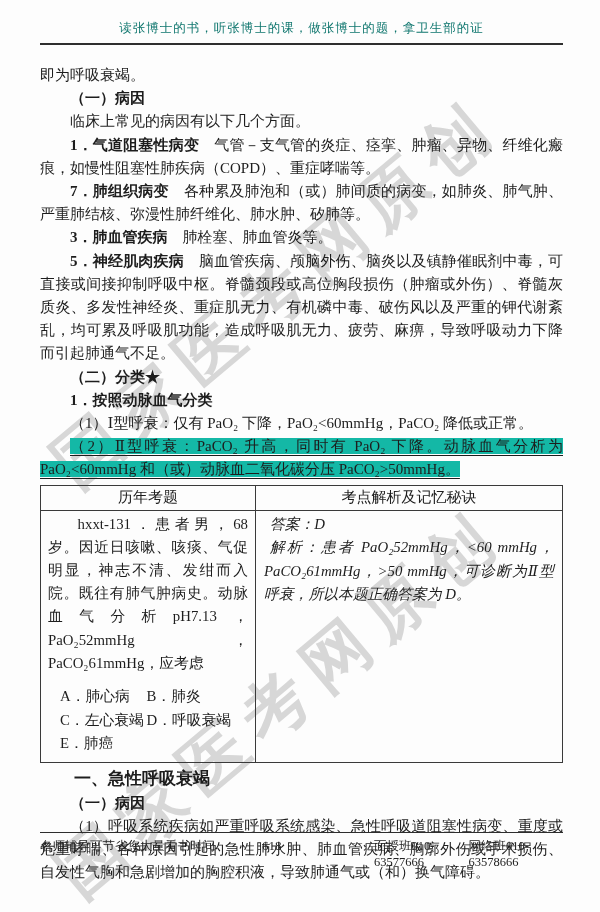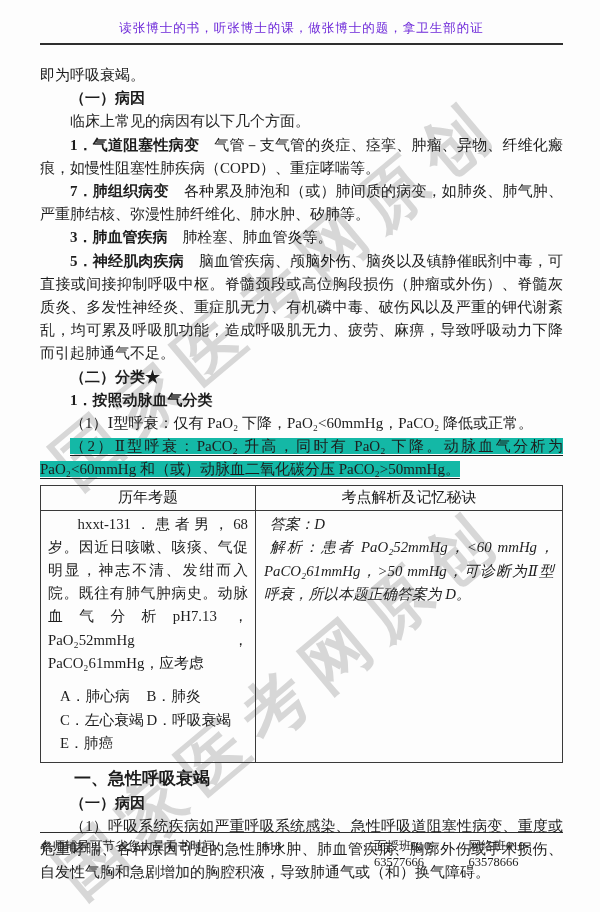--- a/index.html
+++ b/index.html
@@ -24,21 +24,21 @@
     pointer-events:none; user-select:none;
   }
   .wm1 { left:62px;  top:428px; }
   .wm2 { left:66px;  top:838px; }
 
   
   .hdr {
     position:absolute; left:40px; right:37px; top:0; z-index:1;
     border-bottom:2px solid #2e2e2e; padding:20px 0 6px 0;
   }
-  .hdr-text { text-align:center; font-size:12.5px; letter-spacing:1px; color:#6d28d9; }
+  .hdr-text { text-align:center; font-size:12.5px; letter-spacing:1px; color:#0f766e; }
 
   
   main {
     position:absolute; left:40px; top:64px; width:523px; z-index:1;
     font-size:15px; line-height:23.2px; text-align:justify;
   }
   main p { margin:0; }
   .ind { text-indent:2em; }
   .bold { font-weight:bold; }
   .h-big { font-size:17px; line-height:27px; font-weight:bold; }

